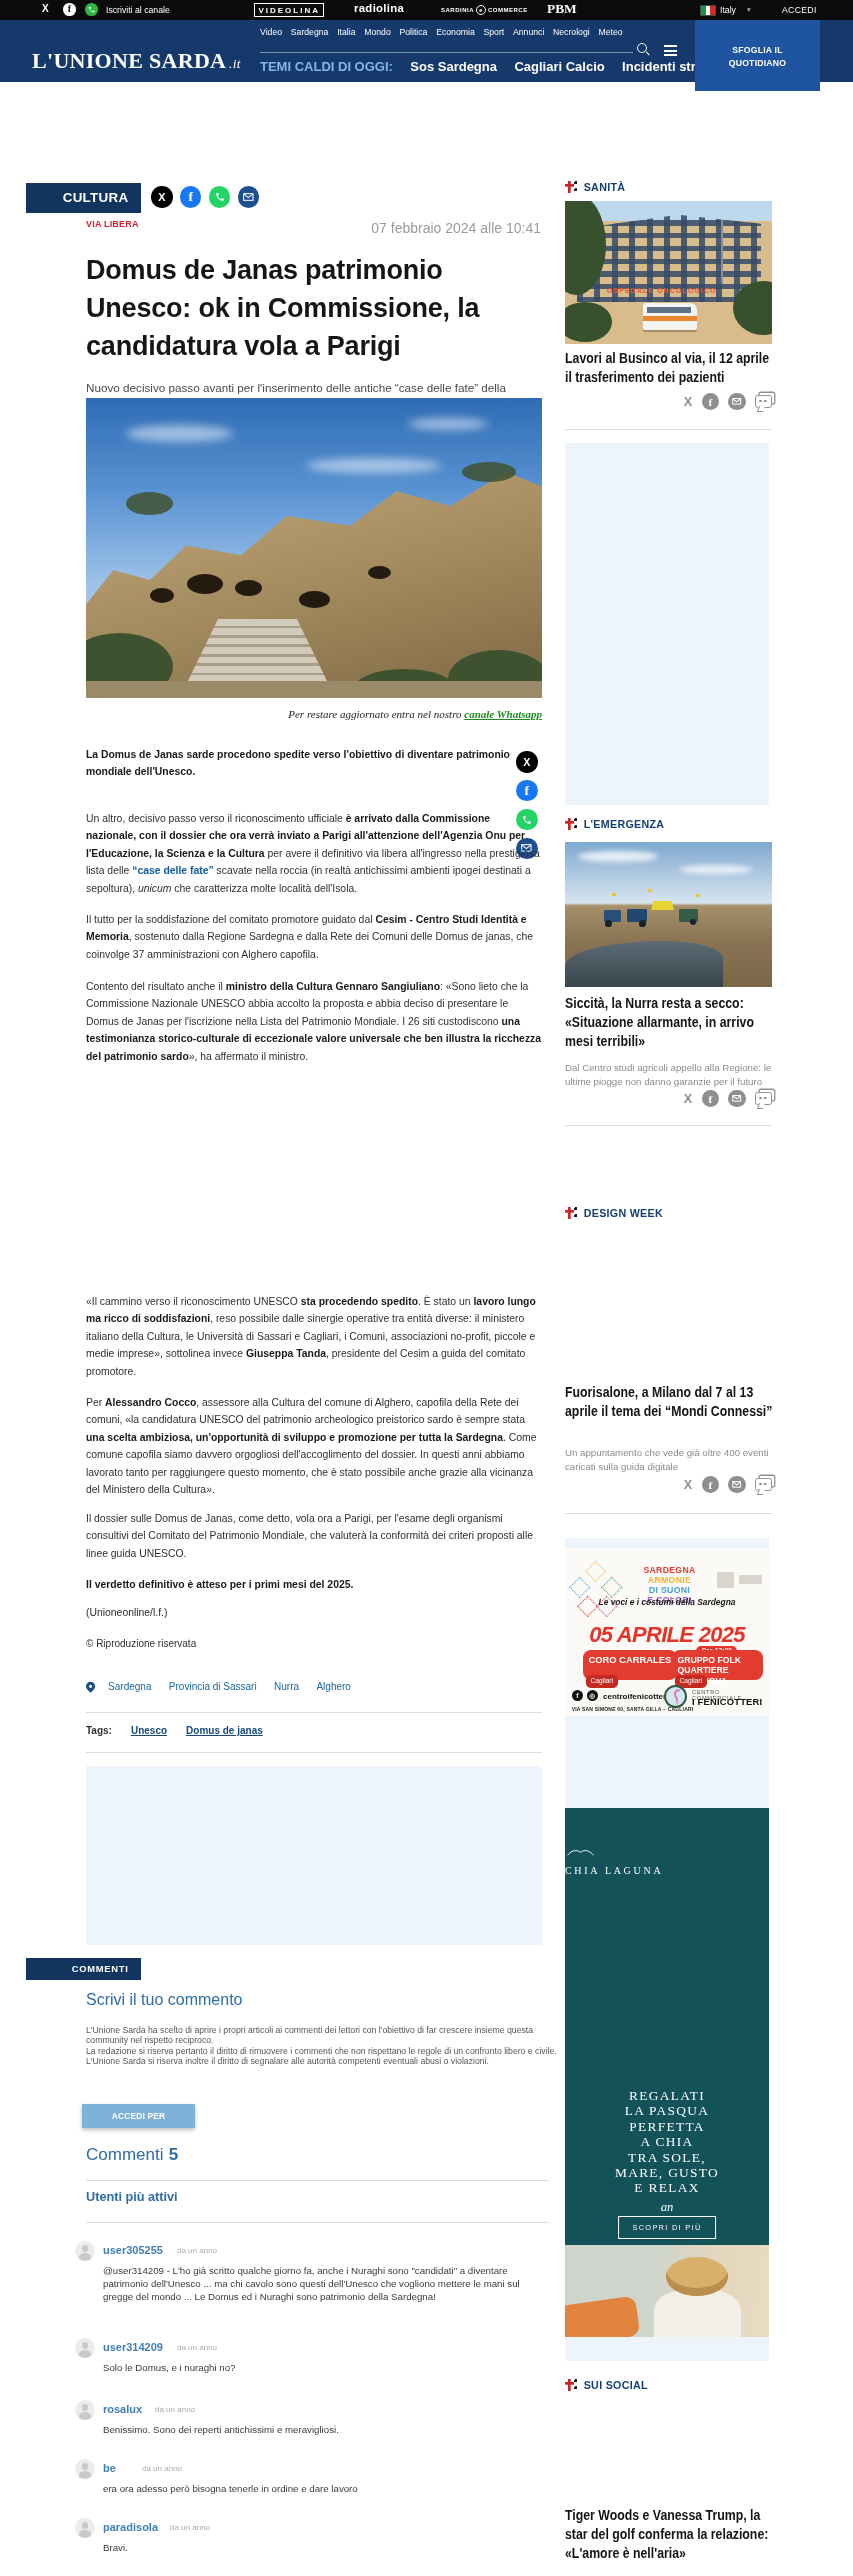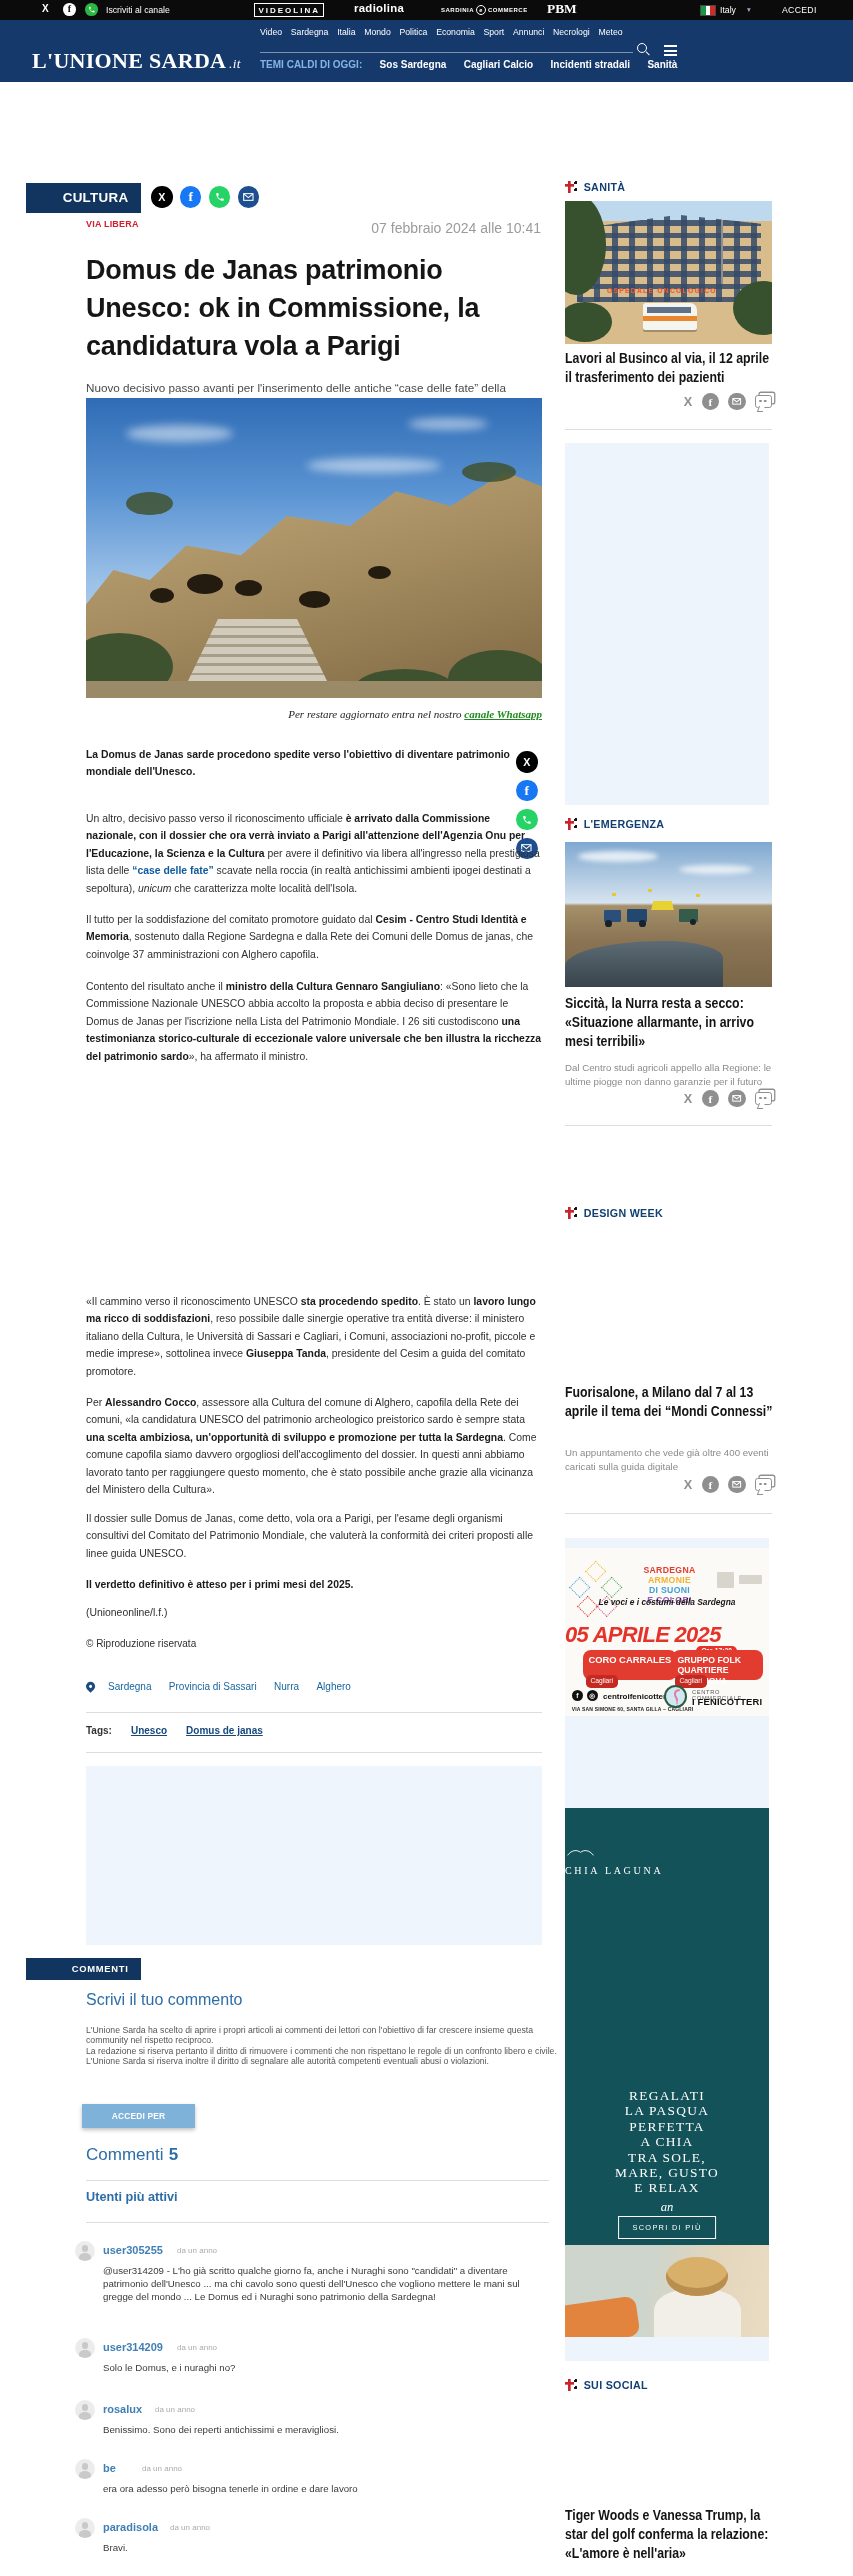--- a/index.html
+++ b/index.html
@@ -24,21 +24,21 @@
   .header{position:absolute;left:0;top:20px;width:854px;height:62px;background:#16396b}
   .logo{position:absolute;left:32px;top:28px;color:#fff;font-family:"Liberation Serif",serif;font-weight:700;font-size:22px;letter-spacing:0.3px;white-space:nowrap}
   .logo .it{font-size:13.4px;font-style:italic;font-weight:400;margin-left:2.7px}
   .nav{position:absolute;left:260px;top:7.4px;display:flex;gap:8.7px;color:#fff;font-size:8.7px}
   .nav span{white-space:nowrap;cursor:pointer}
   .nav-line{position:absolute;left:260px;top:31.5px;width:373px;height:0.7px;background:rgba(255,255,255,.45)}
   .search{position:absolute;left:637px;top:23px;width:8px;height:8px;border:1.3px solid #fff;border-radius:50%}
   .search::after{content:"";position:absolute;width:5.4px;height:1.3px;background:#fff;transform:rotate(45deg);left:6.7px;top:8.7px}
   .burger{position:absolute;left:664px;top:25px;width:13.4px}
   .burger i{display:block;height:2px;background:#fff;margin-bottom:2.7px}
-  .hot{position:absolute;left:260px;top:39px;display:flex;gap:17.4px;font-size:10px;font-weight:700;color:#fff}
+  .hot{position:absolute;left:260px;top:39px;display:flex;gap:17.4px;font-size:13px;font-weight:700;color:#fff}
   .hot .lbl{color:#85b5e6}
   .paper{position:absolute;left:695px;top:0;width:125px;height:71px;background:#1e54a0;color:#fff;font-size:8.7px;font-weight:700;text-align:center;padding-top:24px;box-sizing:border-box;line-height:12.7px;letter-spacing:0.2px}
   
   .cat{position:absolute;left:25.5px;top:183px;width:115px;height:29.5px;background:#12355f;color:#fff;font-size:13.4px;font-weight:700;text-align:right;line-height:29.5px;padding-right:12px;box-sizing:border-box;letter-spacing:0.3px}
   .share-top{position:absolute;left:151px;top:186px;display:flex;gap:7.4px}
   .ci{width:21.5px;height:21.5px;border-radius:50%;display:flex;align-items:center;justify-content:center;color:#fff}
   .ci.x{background:#000;font-weight:900;font-size:10.7px}
   .ci.fb{background:#1877f2;font-family:"Liberation Serif",serif;font-weight:700;font-size:13.4px}
   .ci.wa{background:#25d366}
   .ci.ml{background:#1d4e8f}
@@ -127,21 +127,21 @@
   .trc{position:absolute;border-radius:1.3px}
   .flag-y{position:absolute;width:4px;height:2.7px;background:#e8c832}
   .tent{position:absolute;left:86px;top:59px;width:23px;height:9.4px;background:#e8d231;clip-path:polygon(0 100%,10% 0,90% 0,100% 100%)}
   
   .adev{position:absolute;left:0;top:10px;width:204px;height:168px;background:#fbfaf6;overflow:hidden;cursor:pointer}
   .ro{position:absolute;width:13.4px;height:13.4px;transform:rotate(45deg);border:1.3px dotted}
   .ev-brand{position:absolute;left:67px;top:17.4px;width:75px;text-align:center;font-weight:800;font-size:8.7px;line-height:10px;letter-spacing:0.3px}
   .ev-l1{color:#e23b30}.ev-l2{color:#f2b233}.ev-l3{color:#3fa0d8}.ev-l4{color:#9b59b6}
   .ev-p{position:absolute;background:#d8d5cc;border-radius:1.3px}
   .ev-tag{position:absolute;left:0;top:49px;width:204px;text-align:center;font-size:8.4px;color:#171717;font-style:italic;font-weight:700}
-  .ev-date{position:absolute;left:0;top:74px;width:204px;text-align:left;color:#e6332a;font-size:22px;font-style:italic;font-weight:900;letter-spacing:-0.7px}
+  .ev-date{position:absolute;left:0;top:74px;width:204px;text-align:center;color:#e6332a;font-size:22px;font-style:italic;font-weight:900;letter-spacing:-0.7px}
   .ev-time{position:absolute;left:131px;top:98px;background:#e6332a;color:#fff;font-size:6.7px;font-weight:700;padding:1.3px 5.4px;border-radius:5.4px}
   .ev-act{position:absolute;top:102px;background:#e23b30;border-radius:8px;color:#fff;font-weight:800;font-size:9.4px;line-height:10.7px;padding:4.7px 5.4px;box-sizing:border-box}
   .ev-a1{left:18px;width:94px;height:29.5px}
   .ev-a2{left:107px;width:91px;height:29.5px;font-size:8.7px}
   .ev-city{position:absolute;left:2.7px;bottom:-8px;background:#c52a22;color:#fff;font-weight:400;font-size:6.7px;padding:0.7px 4.7px;border-radius:4.7px}
   .ev-soc{position:absolute;top:142px;width:11.4px;height:11.4px;background:#111;border-radius:50%;color:#fff;font-size:6.7px;text-align:center;line-height:11.4px;font-weight:700}
   .ev-site{position:absolute;left:38px;top:144px;font-size:8px;font-weight:800;color:#111}
   .ev-addr{position:absolute;left:6.7px;top:158px;font-size:5px;font-weight:700;color:#222;letter-spacing:0.2px}
   .ev-fl{position:absolute;left:99px;top:137px;width:23px;height:23px;border-radius:50%;background:#cfe8f4;border:2px solid #2c5c3f;box-sizing:border-box}
   .ev-fl svg{margin:2px 0 0 4.7px}
@@ -214,20 +214,24 @@
         <i></i>
         <i></i>
         <i></i>
       </div>
     <div class="hot">
       <span class="lbl">TEMI CALDI DI OGGI:</span>
       <span>Sos Sardegna</span>
       <span>Cagliari Calcio</span>
       <span>Incidenti stradali</span>
       <span>Sanità</span>
+    </div>
+    <div class="paper">
+      <div>SFOGLIA IL</div>
+      <div>QUOTIDIANO</div>
     </div>
   </div>
 
   <div class="cat">CULTURA</div>
   <div class="share-top">
     <span class="ci x">X</span>
     <span class="ci fb">f</span>
     <span class="ci wa">
         <svg width="10" height="10" viewBox="0 0 24 24">
           <path fill="#fff" d="M6.62 10.79a15.05 15.05 0 0 0 6.59 6.59l2.2-2.2a1 1 0 0 1 1.01-.24c1.12.37 2.33.57 3.58.57a1 1 0 0 1 1 1V20a1 1 0 0 1-1 1C10.85 21 3 13.15 3 3.5a1 1 0 0 1 1-1H7.5a1 1 0 0 1 1 1c0 1.25.2 2.46.57 3.58a1 1 0 0 1-.24 1.01l-2.21 2.2z"></path>

